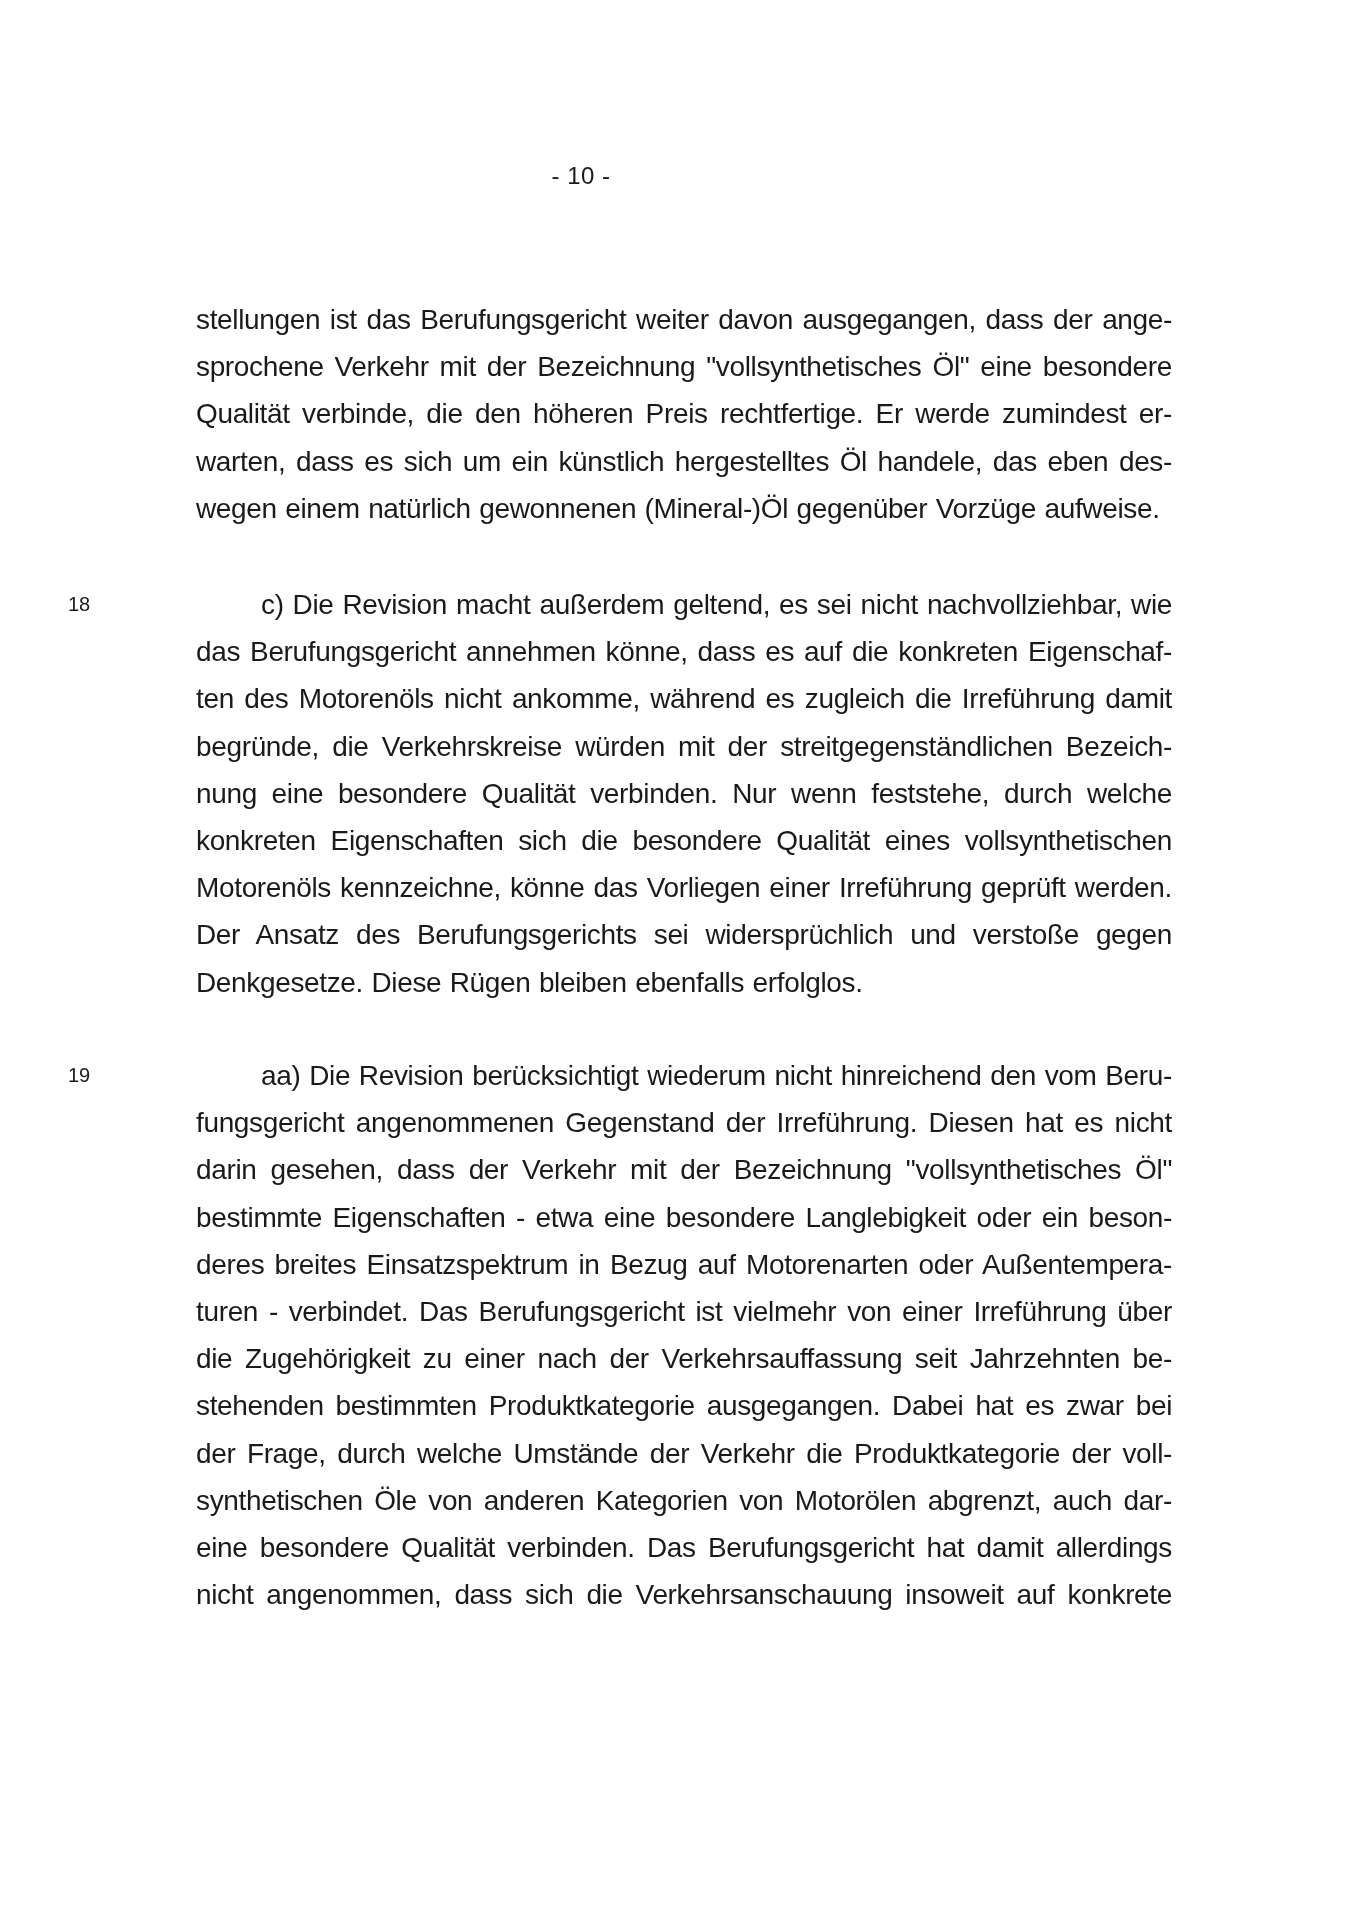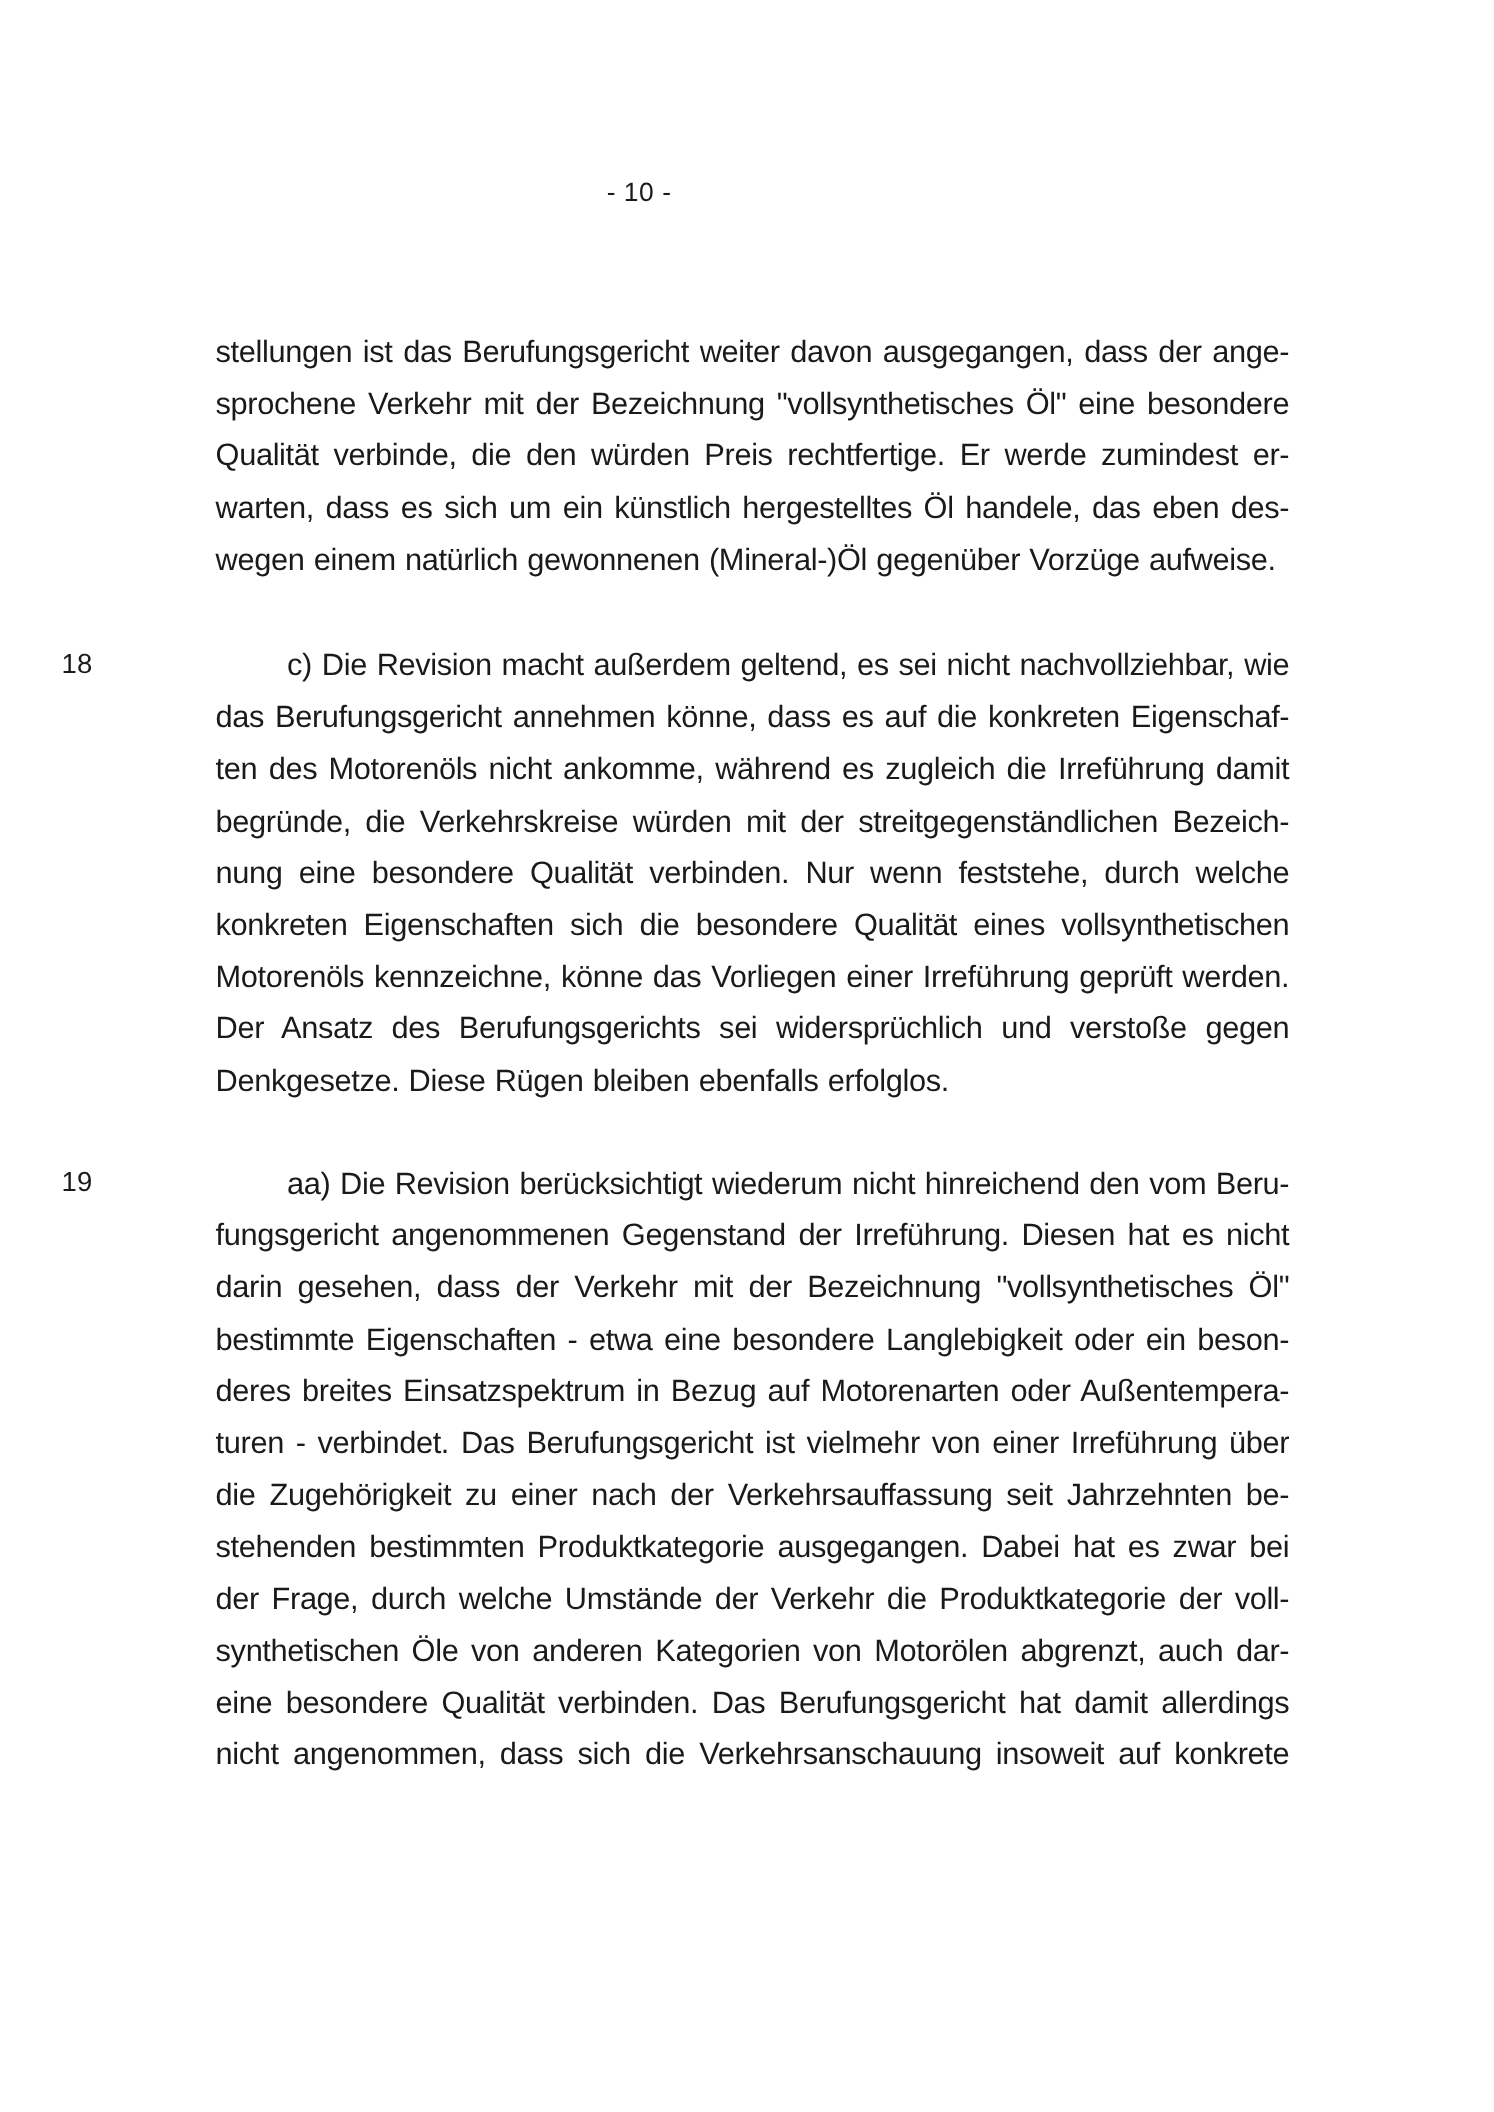--- a/index.html
+++ b/index.html
@@ -42,36 +42,36 @@
       height: 47.2px;
     }
     .block .line.last {
       text-align-last: left;
     }
     .block .line.first {
       padding-left: 65px;
     }
     .margin-number {
       position: absolute;
-      left: 56px;
-      font-size: 25px;
+      left: 68px;
+      font-size: 20px;
       line-height: 47.2px;
     }
   </style>
 </head>
 <body>
 
 <div>
 
   <div class="page-number">- 10 -</div>
 
   <div class="block" style="top: 296px;">
     <span class="line">stellungen ist das Berufungsgericht weiter davon ausgegangen, dass der ange-</span>
     <span class="line">sprochene Verkehr mit der Bezeichnung "vollsynthetisches Öl" eine besondere</span>
-    <span class="line">Qualität verbinde, die den würden Preis rechtfertige. Er werde zumindest er-</span>
+    <span class="line">Qualität verbinde, die den höheren Preis rechtfertige. Er werde zumindest er-</span>
     <span class="line">warten, dass es sich um ein künstlich hergestelltes Öl handele, das eben des-</span>
     <span class="line last">wegen einem natürlich gewonnenen (Mineral-)Öl gegenüber Vorzüge aufweise.</span>
   </div>
 
   <div class="margin-number" style="top: 581px;">18</div>
   <div class="block" style="top: 581px;">
     <span class="line first">c) Die Revision macht außerdem geltend, es sei nicht nachvollziehbar, wie</span>
     <span class="line">das Berufungsgericht annehmen könne, dass es auf die konkreten Eigenschaf-</span>
     <span class="line">ten des Motorenöls nicht ankomme, während es zugleich die Irreführung damit</span>
     <span class="line">begründe, die Verkehrskreise würden mit der streitgegenständlichen Bezeich-</span>

